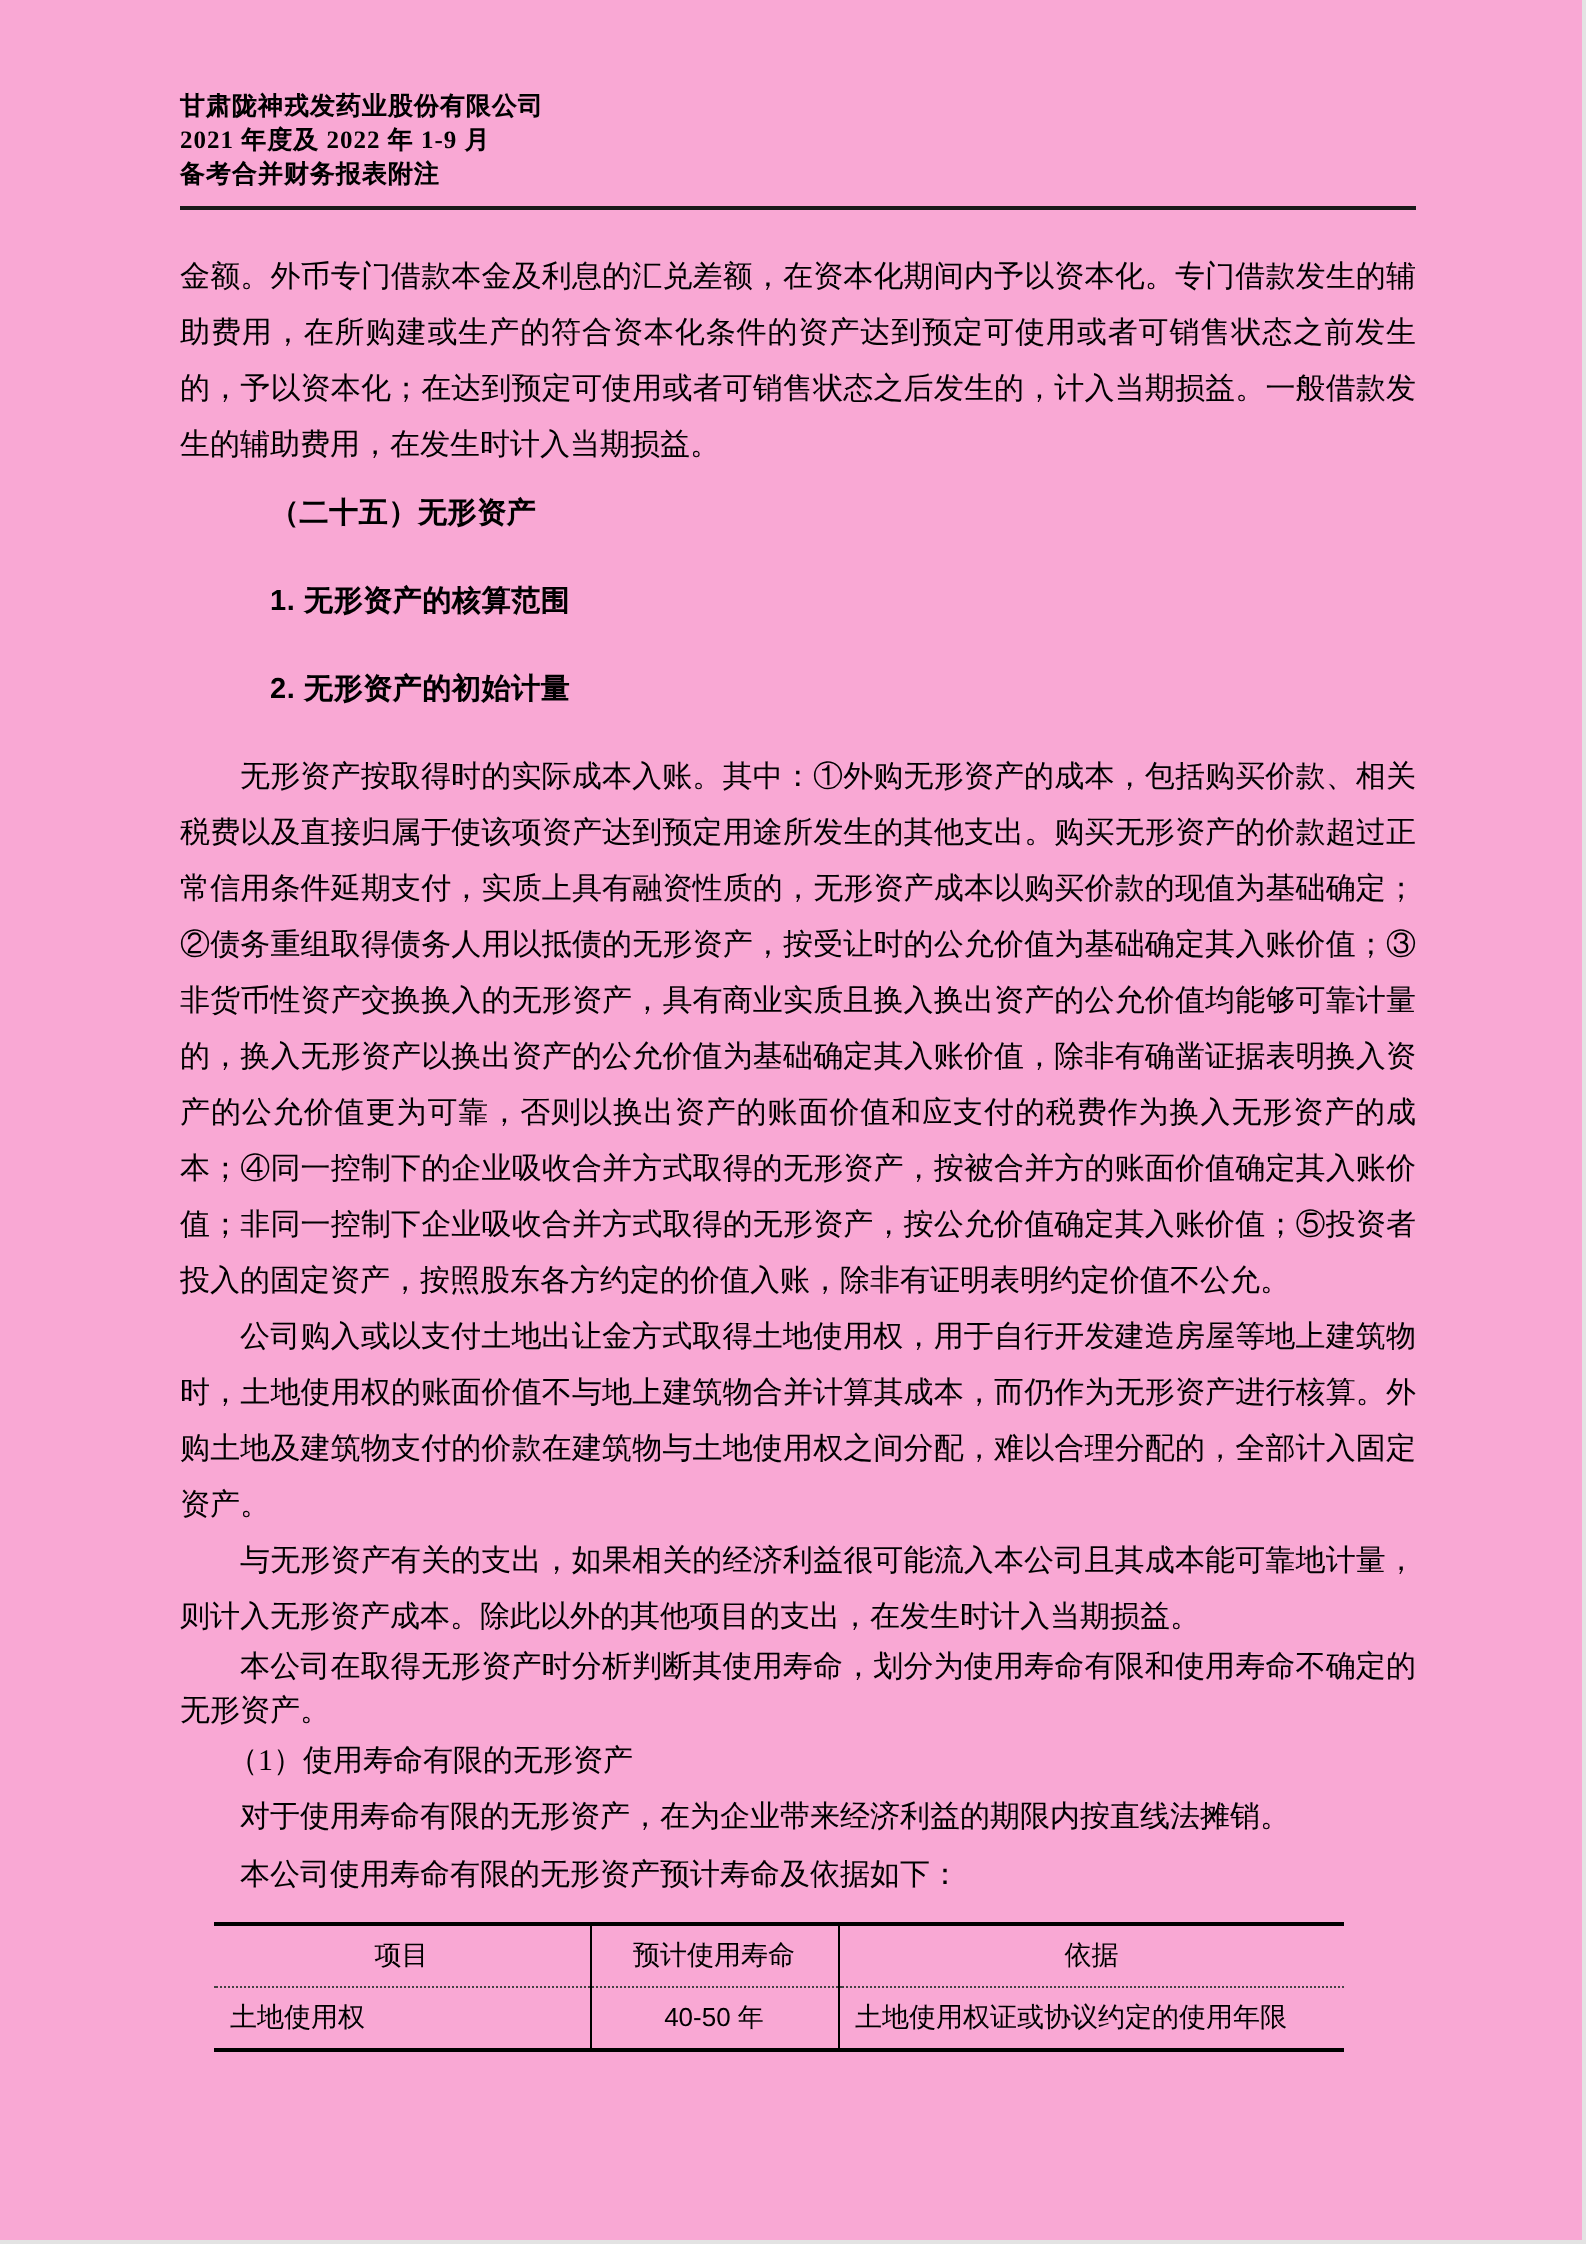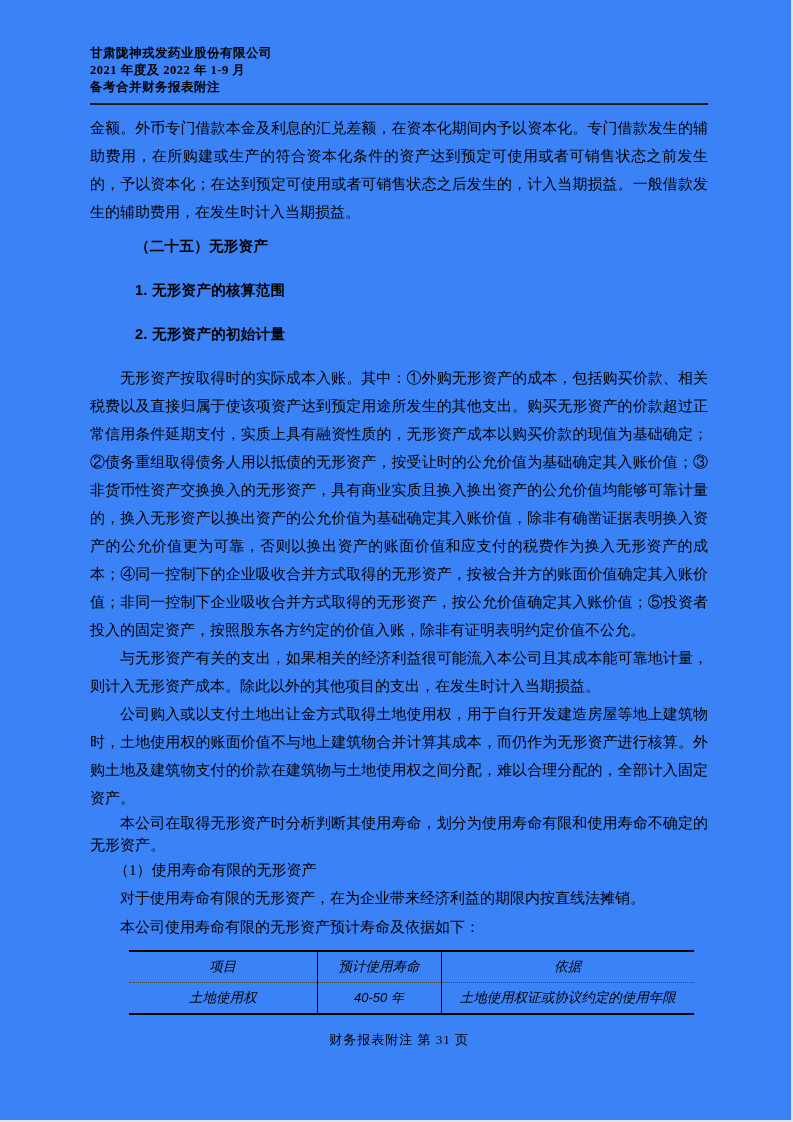--- a/index.html
+++ b/index.html
@@ -1,37 +1,37 @@
 <!DOCTYPE html>
 <html><head>
 <meta charset="utf-8">
 <style>
   html, body { margin: 0; padding: 0; background: #ffffff; }
   .page {
     position: relative;
     width: 793px;
     height: 1122px;
     box-sizing: border-box;
-    background: #3b82f6;
+    background: #f9a8d4;
     box-shadow: inset -2px -2px 0 #e3e3e3;
     padding: 45px 85px 0 90px;
     font-family: "Liberation Serif", "DejaVu Serif", serif;
     color: #000000;
     overflow: hidden;
   }
   .doc-header {
     font-size: 12.5px;
     font-weight: bold;
     line-height: 17px;
     padding-bottom: 7px;
     border-bottom: 2.5px solid #1a1a1a;
   }
   .doc-header div { letter-spacing: 0.5px; }
   .doc-body {
-    padding-top: 9px;
+    padding-top: 20px;
     font-size: 15px;
   }
   .para {
     margin: 0;
     line-height: 28px;
     text-align: justify;
     text-indent: 2em;
   }
   .para.no-indent { text-indent: 0; }
   .heading {
@@ -42,34 +42,32 @@
     font-family: "Liberation Sans", "DejaVu Sans", sans-serif;
     font-size: 14.5px;
     letter-spacing: 0.3px;
   }
   .heading.section { margin-top: 6px; }
   .para.tight { line-height: 22px; }
   .para.sub-item { text-indent: 1.6em; line-height: 24px; margin: 2px 0; }
   .para.pre-table { line-height: 29px; }
   .notes-table {
     border-collapse: collapse;
-    margin: 8px 0 0 39px;
+    margin: 8px 0 0 17px;
     width: 565px;
     border-top: 2.5px solid #000000;
     border-bottom: 2.5px solid #000000;
     font-size: 13.5px;
     table-layout: fixed;
-    font-style: italic;
   }
   .notes-table th, .notes-table td {
     padding: 5px 8px;
     font-weight: normal;
     height: 20px;
     vertical-align: middle;
-    text-align: center;
   }
   .notes-table th { text-align: center; border-bottom: 1px dotted #444444; }
   .notes-table .col-sep { border-left: 1.5px solid #000000; }
   .cell-left { text-align: left; }
   .cell-center { text-align: center; }
   .cell-life { font-family: "Liberation Sans", "DejaVu Sans", sans-serif; font-size: 13px; }
   .doc-footer {
     margin-top: 16px;
     text-align: center;
     font-size: 13px;
@@ -89,22 +87,22 @@
 
   <div class="doc-body">
     <p class="para no-indent">金额。外币专门借款本金及利息的汇兑差额，在资本化期间内予以资本化。专门借款发生的辅助费用，在所购建或生产的符合资本化条件的资产达到预定可使用或者可销售状态之前发生的，予以资本化；在达到预定可使用或者可销售状态之后发生的，计入当期损益。一般借款发生的辅助费用，在发生时计入当期损益。</p>
 
     <p class="heading section">（二十五）无形资产</p>
 
     <p class="heading">1. 无形资产的核算范围</p>
 
     <p class="heading">2. 无形资产的初始计量</p>
     <p class="para">无形资产按取得时的实际成本入账。其中：①外购无形资产的成本，包括购买价款、相关税费以及直接归属于使该项资产达到预定用途所发生的其他支出。购买无形资产的价款超过正常信用条件延期支付，实质上具有融资性质的，无形资产成本以购买价款的现值为基础确定；②债务重组取得债务人用以抵债的无形资产，按受让时的公允价值为基础确定其入账价值；③非货币性资产交换换入的无形资产，具有商业实质且换入换出资产的公允价值均能够可靠计量的，换入无形资产以换出资产的公允价值为基础确定其入账价值，除非有确凿证据表明换入资产的公允价值更为可靠，否则以换出资产的账面价值和应支付的税费作为换入无形资产的成本；④同一控制下的企业吸收合并方式取得的无形资产，按被合并方的账面价值确定其入账价值；非同一控制下企业吸收合并方式取得的无形资产，按公允价值确定其入账价值；⑤投资者投入的固定资产，按照股东各方约定的价值入账，除非有证明表明约定价值不公允。</p>
+    <p class="para">公司购入或以支付土地出让金方式取得土地使用权，用于自行开发建造房屋等地上建筑物时，土地使用权的账面价值不与地上建筑物合并计算其成本，而仍作为无形资产进行核算。外购土地及建筑物支付的价款在建筑物与土地使用权之间分配，难以合理分配的，全部计入固定资产。</p>
     <p class="para">与无形资产有关的支出，如果相关的经济利益很可能流入本公司且其成本能可靠地计量，则计入无形资产成本。除此以外的其他项目的支出，在发生时计入当期损益。</p>
-    <p class="para">公司购入或以支付土地出让金方式取得土地使用权，用于自行开发建造房屋等地上建筑物时，土地使用权的账面价值不与地上建筑物合并计算其成本，而仍作为无形资产进行核算。外购土地及建筑物支付的价款在建筑物与土地使用权之间分配，难以合理分配的，全部计入固定资产。</p>
 
     <p class="para tight">本公司在取得无形资产时分析判断其使用寿命，划分为使用寿命有限和使用寿命不确定的无形资产。</p>
     <p class="para sub-item">（1）使用寿命有限的无形资产</p>
     <p class="para pre-table">对于使用寿命有限的无形资产，在为企业带来经济利益的期限内按直线法摊销。</p>
     <p class="para pre-table">本公司使用寿命有限的无形资产预计寿命及依据如下：</p>
 
     <table class="notes-table">
       <colgroup>
         <col style="width:188px">
         <col style="width:124px">
@@ -120,15 +118,14 @@
       <tbody>
         <tr>
           <td class="cell-left">土地使用权</td>
           <td class="col-sep cell-center cell-life">40-50 年</td>
           <td class="col-sep cell-left">土地使用权证或协议约定的使用年限</td>
         </tr>
       </tbody>
     </table>
   </div>
 
-  <div class="doc-footer">财务报表附注 第 31 页</div>
 
 </div>
 
 </body></html>

